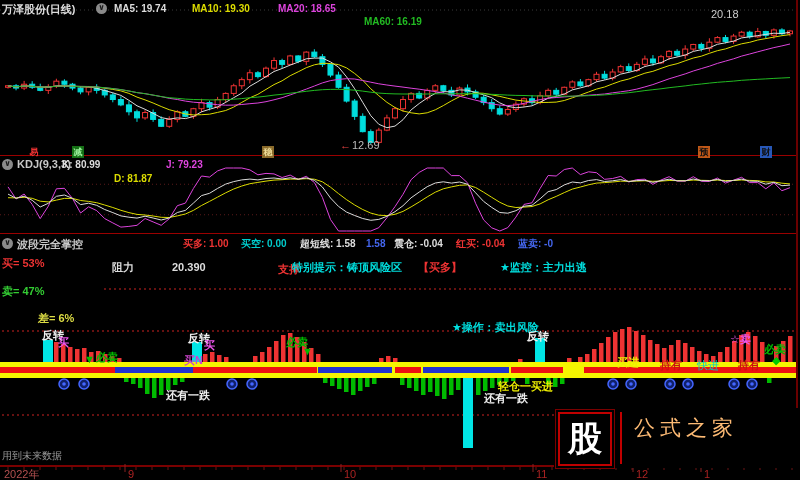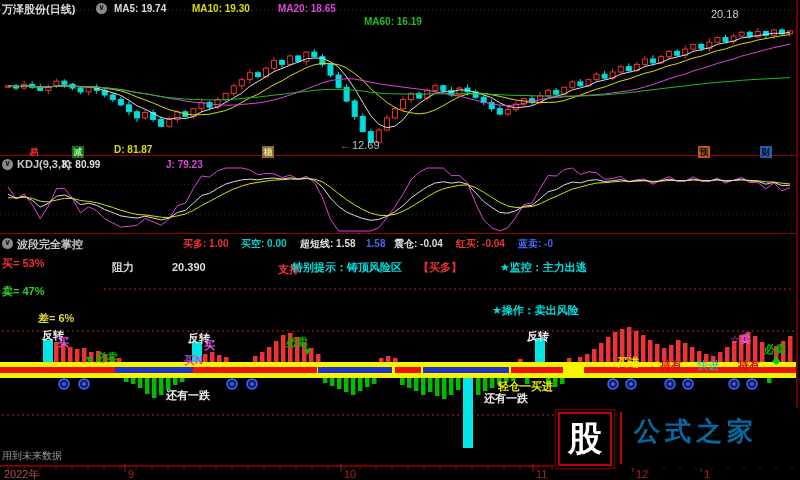--- a/index.html
+++ b/index.html
@@ -13,21 +13,21 @@
   .hpos{position:absolute;font-size:10px;line-height:12px;white-space:nowrap;font-weight:bold;}
   .badge{position:absolute;width:12px;height:12px;font-size:9px;line-height:12px;text-align:center;font-weight:bold;}
   .cicon{position:absolute;width:11px;height:11px;border-radius:50%;background:#8a8a8a;color:#1a1a1a;
          font-size:8px;line-height:10px;text-align:center;font-weight:bold;}
   .title{position:absolute;font-size:11px;font-weight:bold;color:#dcdcdc;white-space:nowrap;}
   #logo{position:absolute;left:554px;top:408px;width:246px;height:60px;background:#000;}
   .logo-box{position:absolute;left:4px;top:4px;width:50px;height:50px;border:2px solid #c00000;
             box-shadow:0 0 0 2px #000,0 0 0 3px #7a0000;display:flex;align-items:center;justify-content:center;}
   .logo-box span{color:#fff;font-size:34px;font-weight:bold;font-family:"Liberation Serif","DejaVu Serif",serif;}
   .logo-div{position:absolute;left:66px;top:4px;width:2px;height:52px;background:#c00000;}
-  .logo-name{position:absolute;left:80px;top:6px;width:160px;color:#0369a1;font-size:26px;font-weight:bold;
+  .logo-name{position:absolute;left:80px;top:6px;width:160px;color:#fdba74;font-size:21px;font-weight:normal;
              letter-spacing:5px;font-family:"Liberation Serif","DejaVu Serif",serif;white-space:nowrap;}
   .logo-url{position:absolute;left:76px;top:40px;width:164px;height:17px;background:#d40000;border-radius:9px;
             color:#fff;font-size:12px;font-weight:bold;text-align:center;line-height:17px;}
   #footer-note{position:absolute;left:2px;top:449px;font-size:10px;color:#9a9a9a;}
   #year-label{position:absolute;left:4px;top:467px;font-size:11px;color:#b35050;}
 </style>
 </head>
 <body>
 
 <div class="screen">
@@ -388,21 +388,21 @@
 
   <span class="cicon" style="left:2px;top:238px">∨</span>
   <span class="title" style="left:17px;top:237px;color:#c8c8c8">波段完全掌控</span>
 
   <div id="overlay" class="abs" style="left:0;top:0;width:692px;height:480px;pointer-events:none">
       <span class="hpos" style="left: 114px; color: rgb(220, 220, 220); top: 3px;">MA5: 19.74</span>
       <span class="hpos" style="left: 192px; color: rgb(220, 220, 0); top: 3px;">MA10: 19.30</span>
       <span class="hpos" style="left: 278px; color: rgb(221, 68, 221); top: 3px;">MA20: 18.65</span>
       <span class="hpos" style="left: 364px; color: rgb(34, 187, 34); top: 16px;">MA60: 16.19</span>
       <span class="hpos" style="left: 62px; top: 159px; color: rgb(220, 220, 220);">K: 80.99</span>
-      <span class="hpos" style="left: 114px; top: 144px; color: rgb(220, 220, 0);">D: 81.87</span>
+      <span class="hpos" style="left: 114px; top: 173px; color: rgb(220, 220, 0);">D: 81.87</span>
       <span class="hpos" style="left: 166px; top: 159px; color: rgb(221, 68, 221);">J: 79.23</span>
       <span class="hpos" style="left: 183px; top: 238px; color: rgb(238, 51, 51);">买多: 1.00</span>
       <span class="hpos" style="left: 241px; top: 238px; color: rgb(0, 204, 204);">买空: 0.00</span>
       <span class="hpos" style="left: 300px; top: 238px; color: rgb(221, 221, 221);">超短线: 1.58</span>
       <span class="hpos" style="left: 366px; top: 238px; color: rgb(68, 102, 238);">1.58</span>
       <span class="hpos" style="left: 394px; top: 238px; color: rgb(221, 221, 221);">震仓: -0.04</span>
       <span class="hpos" style="left: 456px; top: 238px; color: rgb(238, 51, 51);">红买: -0.04</span>
       <span class="hpos" style="left: 518px; top: 238px; color: rgb(68, 102, 238);">蓝卖: -0</span>
       <span class="pos" style="left: 711px; top: 8px; color: rgb(204, 204, 204);">20.18</span>
       <span class="pos" style="left: 340px; top: 139px; color: rgb(238, 68, 68);">←</span>
@@ -414,21 +414,21 @@
       <span class="badge" style="left: 760px; top: 146px; color: rgb(17, 17, 17); background: rgb(40, 88, 184);">财</span>
       <span class="pos" style="left: 2px; top: 257px; color: rgb(238, 51, 51); font-weight: bold;">买= 53%</span>
       <span class="pos" style="left: 2px; top: 285px; color: rgb(51, 204, 51); font-weight: bold;">卖= 47%</span>
       <span class="pos" style="left: 6px; top: 312px; color: rgb(221, 221, 68); font-weight: bold; margin-left: 32px;">差= 6%</span>
       <span class="pos" style="left: 112px; top: 261px; color: rgb(221, 221, 221); font-weight: bold;">阻力</span>
       <span class="pos" style="left: 172px; top: 261px; color: rgb(221, 221, 221); font-weight: bold;">20.390</span>
       <span class="pos" style="left: 278px; top: 263px; color: rgb(238, 51, 51); font-weight: bold;">支撑</span>
       <span class="pos" style="left: 292px; top: 261px; color: rgb(0, 221, 221); font-weight: bold;">特别提示：铸顶风险区</span>
       <span class="pos" style="left: 418px; top: 261px; color: rgb(238, 51, 51); font-weight: bold;">【买多】</span>
       <span class="pos" style="left: 500px; top: 261px; color: rgb(0, 221, 221); font-weight: bold;">★监控：主力出逃</span>
-      <span class="pos" style="left: 452px; top: 304px; color: rgb(0, 221, 221); font-weight: bold; margin-left: 40px;">★操作：卖出风险</span>
+      <span class="pos" style="left: 452px; top: 321px; color: rgb(0, 221, 221); font-weight: bold;">★操作：卖出风险</span>
       <span class="pos" style="left: 42px; top: 329px; color: rgb(238, 238, 238); font-weight: bold;">反转</span>
       <span class="pos" style="left: 58px; top: 336px; color: rgb(238, 85, 238); font-weight: bold;">买</span>
       <span class="pos" style="left: 96px; top: 351px; color: rgb(0, 187, 0); font-weight: bold;">必卖</span>
       <span class="pos" style="left: 84px; top: 353px; color: rgb(0, 187, 0); font-weight: bold;">▼</span>
       <span class="pos" style="left: 188px; top: 332px; color: rgb(238, 238, 238); font-weight: bold;">反转</span>
       <span class="pos" style="left: 204px; top: 339px; color: rgb(238, 85, 238); font-weight: bold;">买</span>
       <span class="pos" style="left: 184px; top: 354px; color: rgb(204, 68, 204); font-weight: bold;">买N</span>
       <span class="pos" style="left: 166px; top: 389px; color: rgb(238, 238, 238); font-weight: bold;">还有一跌</span>
       <span class="pos" style="left: 286px; top: 336px; color: rgb(0, 187, 0); font-weight: bold;">必卖</span>
       <span class="pos" style="left: 302px; top: 345px; color: rgb(0, 187, 0); font-weight: bold;">▼</span>

